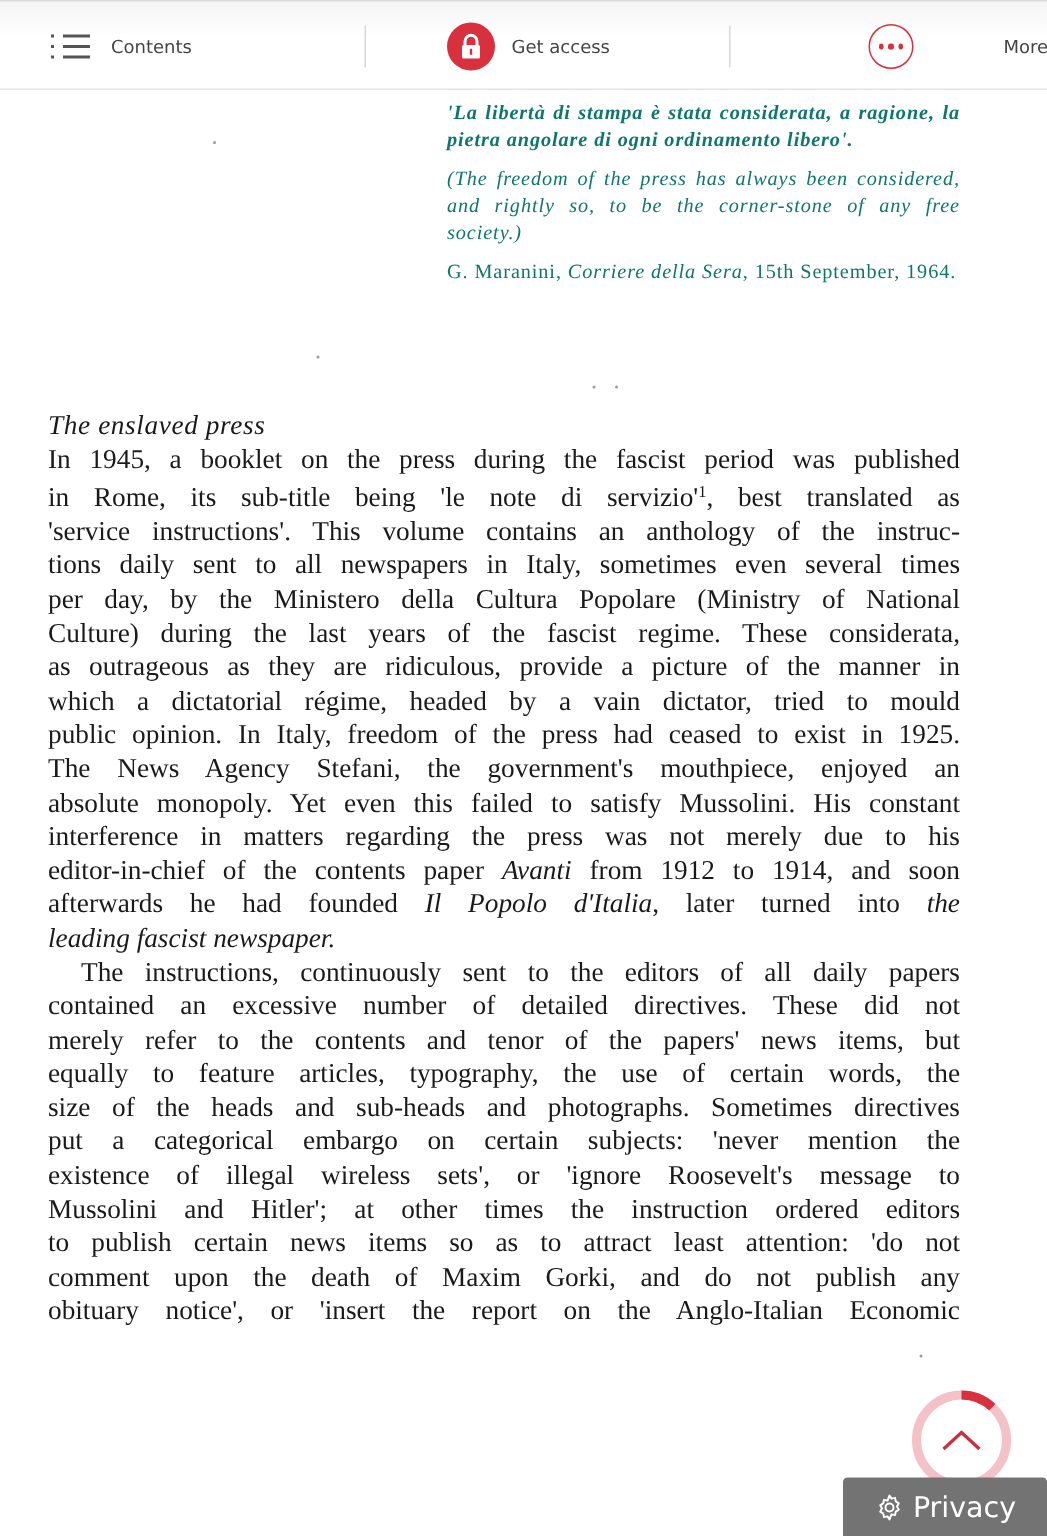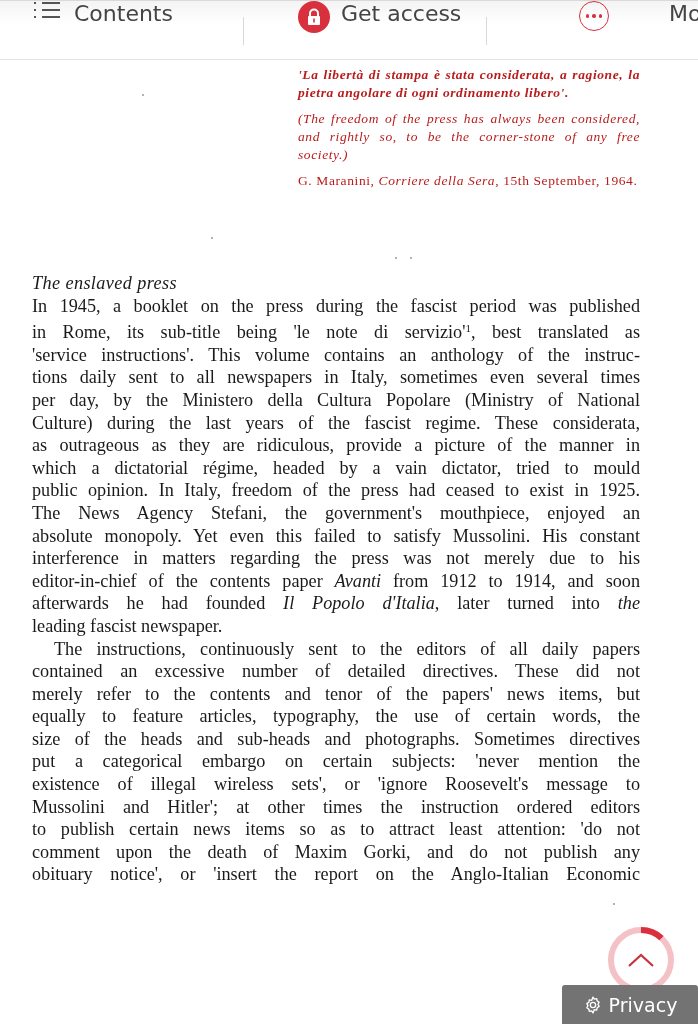--- a/index.html
+++ b/index.html
@@ -27,24 +27,24 @@
       box-sizing: border-box;
       display: flex;
       align-items: center;
       font-family: "DejaVu Sans", sans-serif;
     }
     .tb-item {
       position: absolute;
       top: 0;
       height: 60px;
       display: flex;
-      align-items: flex-start;
+      align-items: center;
       cursor: pointer;
       color: #444444;
-      font-size: 22px;
+      font-size: 12px;
     }
     .tb-contents { left: 34px; }
     .tb-access { left: 298px; }
     .tb-more { left: 579px; gap: 48px; }
     .tb-divider {
       position: absolute;
       top: 16px;
       width: 1px;
       height: 28px;
       background: #d8d8d8;
@@ -89,21 +89,21 @@
     .epigraph {
       position: absolute;
       left: 298px;
       top: 66px;
       width: 342px;
       font-size: 13.5px;
       line-height: 18px;
       font-style: italic;
       text-align: justify;
       letter-spacing: 0.6px;
-      color: #b91c1c;
+      color: #0f766e;
     }
     .epigraph p { margin: 0 0 8px 0; }
     .epigraph .it-bold { font-weight: bold; font-weight: 600; }
     .epigraph .cite { font-style: normal; }
     .epigraph .cite em { font-style: italic; }
     .speck {
       position: absolute;
       width: 2px; height: 2px;
       background: #9a9a9a;
       border-radius: 50%;
@@ -122,21 +122,21 @@
     .section-title {
       margin: 0;
       font-style: italic;
       font-weight: normal;
       font-size: 18.2px;
       line-height: 22.6px;
       letter-spacing: 0.4px;
     }
     .body-text sup { font-size: 11px; vertical-align: 6px; }
     .line { display: block; text-align: justify; text-align-last: justify; }
-    .line.left { text-align-last: left; }
+    .line.left { text-align-last: left; font-style: italic; }
     .line.indent { padding-left: 22px; }
     
     .back-top {
       position: absolute;
       left: 606px;
       top: 925px;
       width: 70px;
       height: 70px;
       cursor: pointer;
     }

